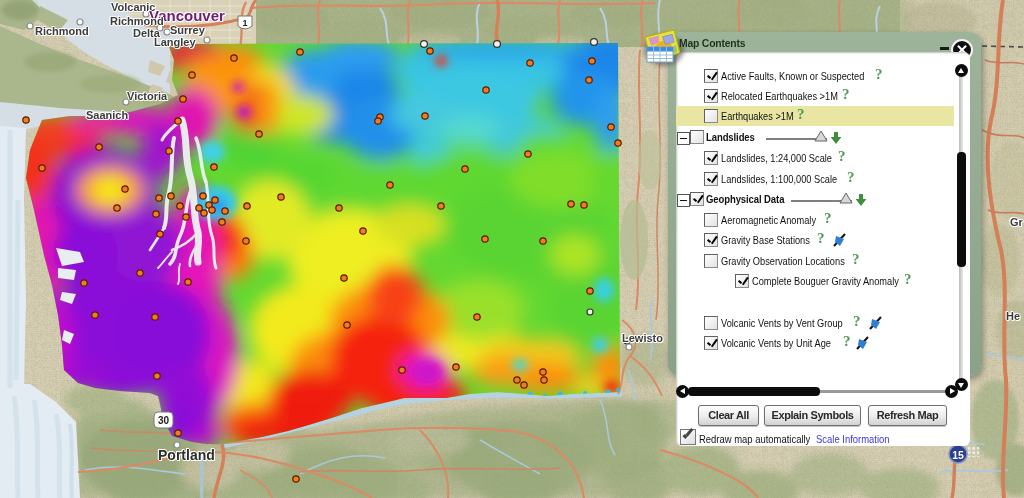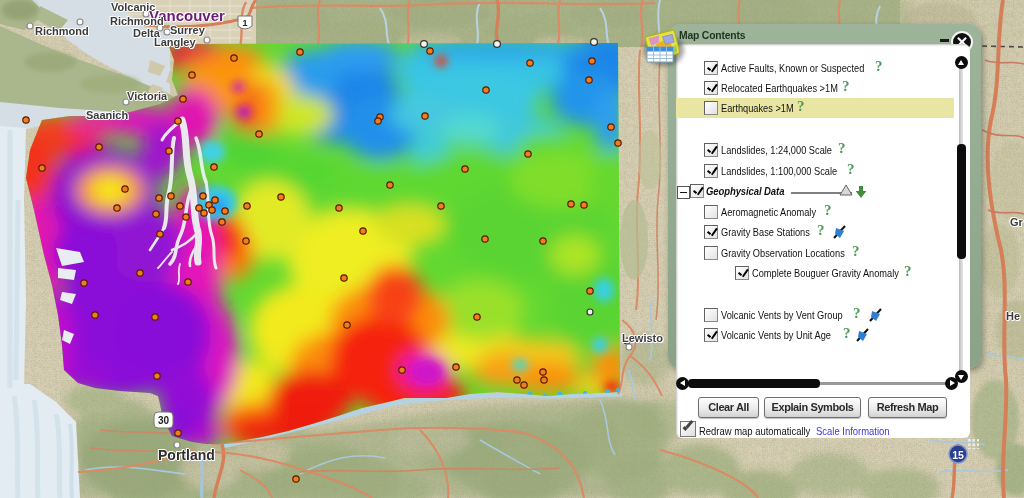--- a/index.html
+++ b/index.html
@@ -2,21 +2,21 @@
 <html><head>
 <meta charset="utf-8">
 <style>
   html,body{margin:0;padding:0;width:1024px;height:498px;overflow:hidden;
     font-family:"Liberation Sans",sans-serif;}
   #stage{position:relative;width:1024px;height:498px;background:#d7cfb3;overflow:hidden;}
   #basesvg,#heatsvg{position:absolute;left:0;top:0;}
   .lbl{position:absolute;color:#3b3b3b;font-weight:bold;
     text-shadow:-1px 0 #fff,1px 0 #fff,0 -1px #fff,0 1px #fff,1px 1px #fff,-1px -1px #fff;}
   
-  #panel{position:absolute;left:668px;top:24px;width:313px;height:344px;
+  #panel{position:absolute;left:668px;top:32px;width:313px;height:344px;
     background:linear-gradient(180deg,#9db49a,#8aa287);border-radius:12px;
     box-shadow:2px 3px 6px rgba(40,50,40,.45);}
   #ptitle{position:absolute;left:11px;top:5px;font-size:11.5px;letter-spacing:-0.2px;font-weight:bold;color:#1d331d;transform-origin:0 50%;transform:scaleX(0.9);}
   #pmin{position:absolute;left:272px;top:15px;width:9px;height:3px;background:#1a1a1a;}
   #pclose{position:absolute;left:283px;top:7px;width:18px;height:18px;border-radius:50%;
     background:#101010;border:2px solid #f4f4f4;}
   #pclose:before,#pclose:after{content:"";position:absolute;left:3px;top:8px;width:12px;height:2.4px;background:#fff;}
   #pclose:before{transform:rotate(45deg);}
   #pclose:after{transform:rotate(-45deg);}
   #pinner{position:absolute;left:8px;top:20px;width:294px;height:394px;background:#ffffff;
@@ -477,31 +477,43 @@
       <div class="row" style="top:34px;">
           <span class="cb chk" style="left:28px;top:3px;"></span>
           <span class="rtxt" style="left:45px;">Relocated Earthquakes &gt;1M</span>
           <span class="qm" style="left:166px;">?</span>
         </div>
       <div class="row" style="top:54px;">
           <span class="cb" style="left:28px;top:3px;"></span>
           <span class="rtxt" style="left:45px;">Earthquakes &gt;1M</span>
           <span class="qm" style="left:121px;">?</span>
         </div>
+      <div class="row" style="top:76px;">
+          <span class="exp" style="left:1px;top:4px;"></span>
+          <span class="cb" style="left:14px;top:2px;"></span>
+          <span class="rtxt btxt" style="left:30px;top:3px;">Landslides</span>
+          <svg style="position:absolute;left:88px;top:2px;" width="69" height="16">
+            <line x1="2" y1="9" x2="63" y2="9" stroke="#555" stroke-width="1.5"></line>
+            <polygon points="51,11 57,1 63,11" fill="#d8d8d8" stroke="#666" stroke-width="1"></polygon>
+          </svg>
+          <svg style="position:absolute;left:155px;top:2px;" width="14" height="16">
+            <path d="M3,2 h4 v5 h3.4 l-5.4,7 -5.4,-7 h3.4 Z" fill="#3f8f3f"></path>
+          </svg>
+        </div>
       <div class="row" style="top:96px;">
           <span class="cb chk" style="left:28px;top:3px;"></span>
           <span class="rtxt" style="left:45px;">Landslides, 1:24,000 Scale</span>
           <span class="qm" style="left:162px;">?</span>
         </div>
       <div class="row" style="top:117px;">
           <span class="cb chk" style="left:28px;top:3px;"></span>
           <span class="rtxt" style="left:45px;">Landslides, 1:100,000 Scale</span>
           <span class="qm" style="left:171px;">?</span>
         </div>
-      <div class="row" style="top:138px;font-style:italic;">
+      <div class="row" style="top:138px;">
           <span class="exp" style="left:1px;top:4px;"></span>
           <span class="cb chk" style="left:14px;top:2px;"></span>
           <span class="rtxt btxt" style="left:30px;top:3px;">Geophysical Data</span>
           <svg style="position:absolute;left:113px;top:2px;" width="69" height="16">
             <line x1="2" y1="9" x2="63" y2="9" stroke="#555" stroke-width="1.5"></line>
             <polygon points="51,11 57,1 63,11" fill="#d8d8d8" stroke="#666" stroke-width="1"></polygon>
           </svg>
           <svg style="position:absolute;left:180px;top:2px;" width="14" height="16">
             <path d="M3,2 h4 v5 h3.4 l-5.4,7 -5.4,-7 h3.4 Z" fill="#3f8f3f"></path>
           </svg>

